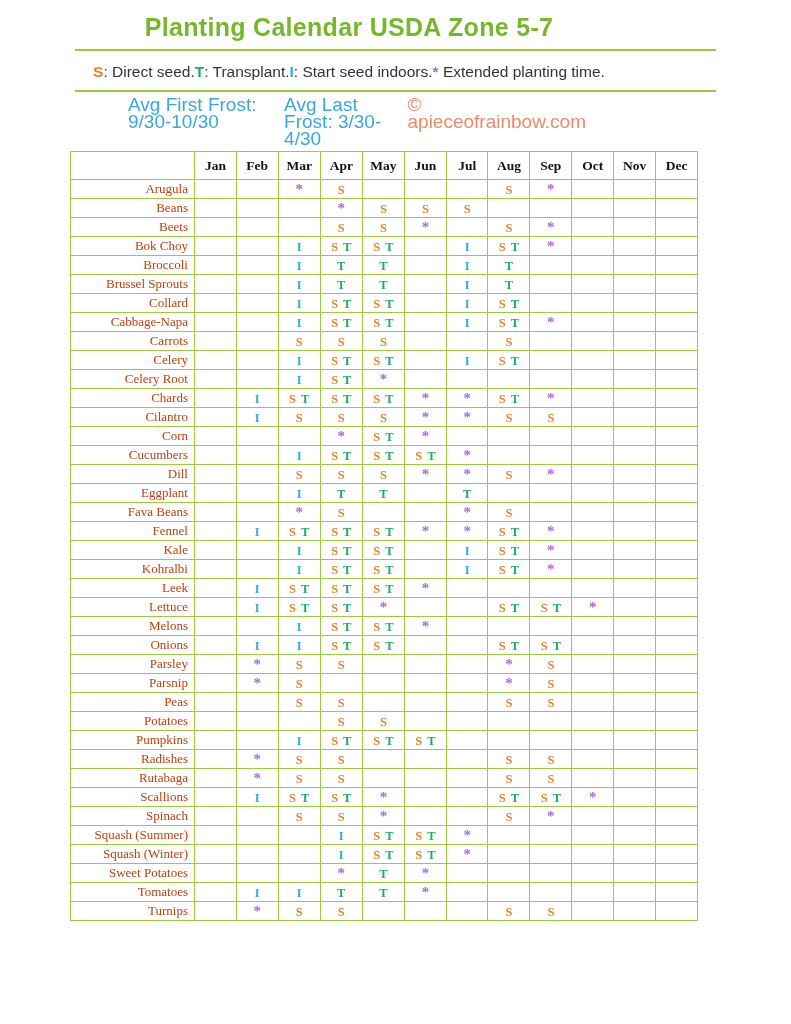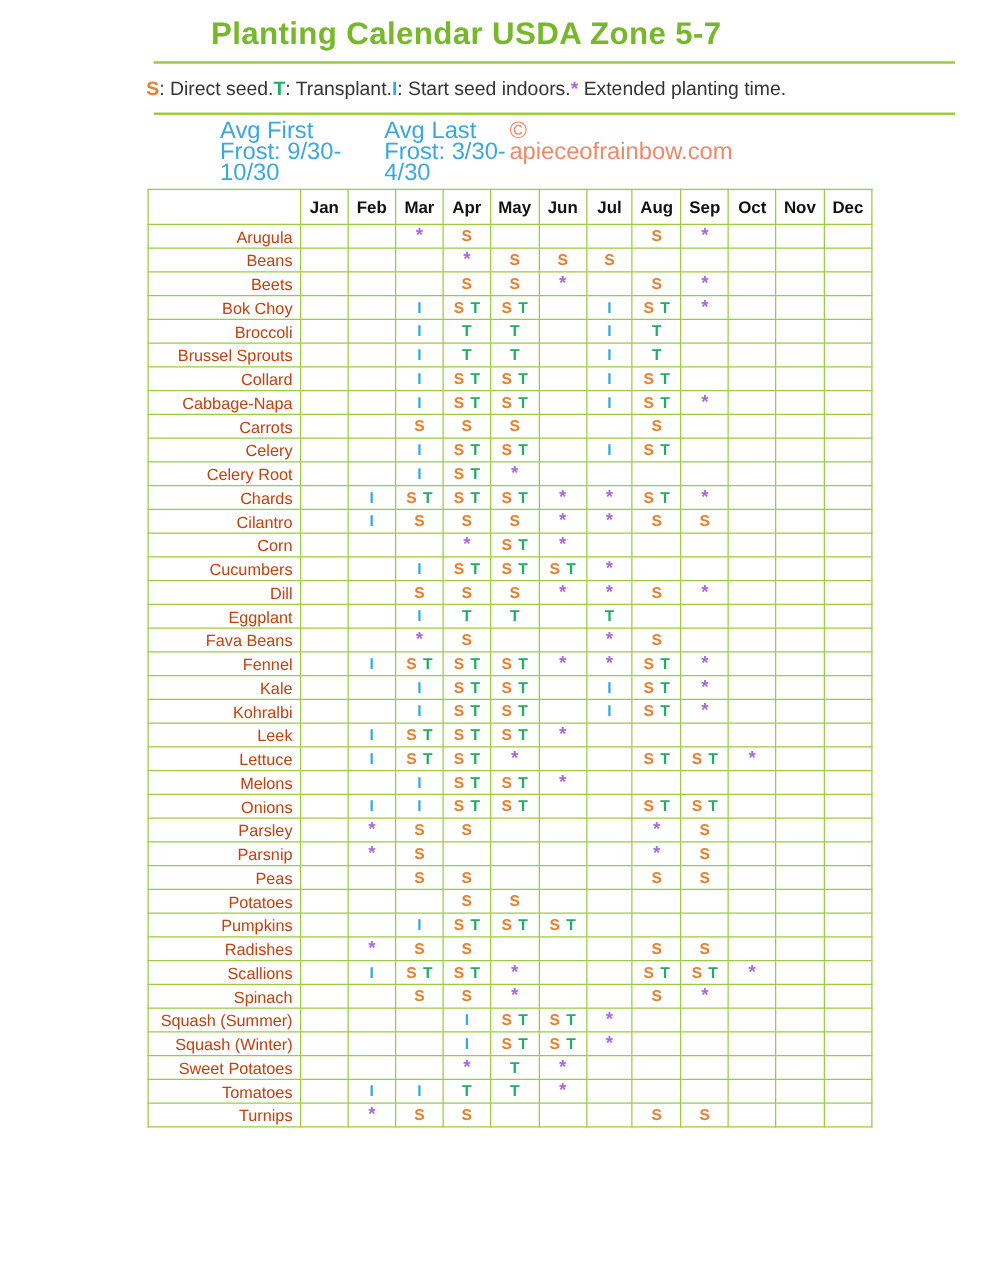--- a/index.html
+++ b/index.html
@@ -12,21 +12,21 @@
     --frost-blue:#3aa8dc;
     --credit-orange:#ef8968;
     --text-dark:#333333;
   }
   *{box-sizing:border-box;}
   html,body{margin:0;padding:0;}
   body{
     width:791px;height:1024px;background:#ffffff;
     font-family:"Liberation Sans",sans-serif;overflow:hidden;
   }
-  .page{position:relative;width:698px;height:1024px;padding-left:48px;}
+  .page{position:relative;width:698px;height:1024px;}
   .title{
     margin:0;padding-top:13px;text-align:center;
     font-size:25px;font-weight:700;color:var(--title-green);letter-spacing:.3px;
   }
   .rule{height:2px;background:var(--grid-green);width:641px;margin-left:75px;}
   .rule-1{margin-top:7px;}
   .rule-2{margin-top:9px;}
   .legend{
     display:flex;justify-content:center;align-items:baseline;
     margin-top:11px;font-size:15.5px;color:var(--text-dark);line-height:19px;
@@ -36,20 +36,21 @@
   .frost-line{
     display:flex;align-items:baseline;
     margin:4px 112px 0 128px;font-size:19px;line-height:17px;
   }
   .frost-line .frost{color:var(--frost-blue);}
   .frost-line .frost + .frost{margin-left:26px;}
   .frost-line .credit{margin-left:auto;color:var(--credit-orange);}
   table.cal{
     border-collapse:collapse;table-layout:fixed;
     margin:4px 0 0 70px;
+    font-family:Liberation Serif, serif;
   }
   table.cal th,table.cal td{border:1.6px solid var(--grid-green);padding:0;}
   table.cal thead th{
     height:28px;font-size:13.5px;font-weight:700;color:#111;text-align:center;
   }
   table.cal thead th.corner{width:126px;}
   table.cal thead th.month{width:43.5px;}
   table.cal tbody th.veg{
     height:19px;font-weight:400;font-size:13px;color:#c2410c;
     text-align:right;padding-right:6px;white-space:nowrap;
@@ -558,20 +559,35 @@
           <td></td>
           <td></td>
           <td></td>
           <td><span class="sym sym-S">S</span></td>
           <td><span class="sym sym-S">S</span></td>
           <td></td>
           <td></td>
           <td></td>
         </tr>
         <tr>
+          <th class="veg">Rutabaga</th>
+          <td></td>
+          <td><span class="sym sym-star">*</span></td>
+          <td><span class="sym sym-S">S</span></td>
+          <td><span class="sym sym-S">S</span></td>
+          <td></td>
+          <td></td>
+          <td></td>
+          <td><span class="sym sym-S">S</span></td>
+          <td><span class="sym sym-S">S</span></td>
+          <td></td>
+          <td></td>
+          <td></td>
+        </tr>
+        <tr>
           <th class="veg">Scallions</th>
           <td></td>
           <td><span class="sym sym-I">I</span></td>
           <td><span class="sym sym-S">S</span><span class="sym sym-T">T</span></td>
           <td><span class="sym sym-S">S</span><span class="sym sym-T">T</span></td>
           <td><span class="sym sym-star">*</span></td>
           <td></td>
           <td></td>
           <td><span class="sym sym-S">S</span><span class="sym sym-T">T</span></td>
           <td><span class="sym sym-S">S</span><span class="sym sym-T">T</span></td>

